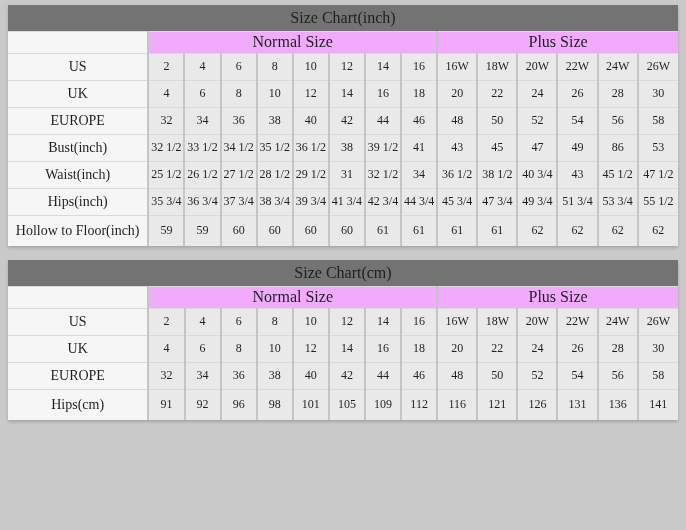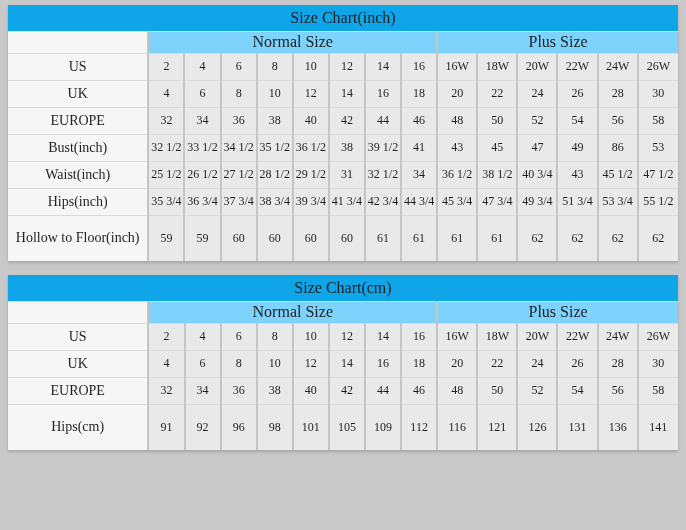--- a/index.html
+++ b/index.html
@@ -24,45 +24,45 @@
   col.col-normal { width: 36px; }
   col.col-plus   { width: 40px; }
   td {
     text-align: center;
     vertical-align: middle;
     white-space: nowrap;
     padding: 0;
     overflow: hidden;
   }
   td.title-cell {
-    background: #0ea5e9;
+    background: #737373;
     font-size: 16px;
     height: 26px;
   }
   tr.group-row td { border-top: 1px solid #dadada; }
   td.group-empty-cell { background: #f6f6f6; }
   td.group-label-cell {
-    background: #7dd3fc;
+    background: #f0abfc;
     font-size: 16px;
     height: 22px;
     border-left: 2px solid #c5c5c5;
   }
   tr.data-row td { border-top: 1px solid #dadada; }
   td.row-label-cell {
     background: #f6f6f6;
     font-size: 14px;
     height: 27px;
     font-family: Liberation Serif, serif;
   }
   td.value-cell {
     background: #e9e9e9;
     font-size: 12px;
     border-left: 2px solid #c5c5c5;
   }
-  tr.data-row:last-child td { height: 46px; }
+  tr.data-row:last-child td { height: 31px; }
 </style>
 </head>
 <body>
 
 <table class="size-chart">
   <colgroup>
       <col class="col-label">
       <col class="col-normal">
       <col class="col-normal">
       <col class="col-normal">

